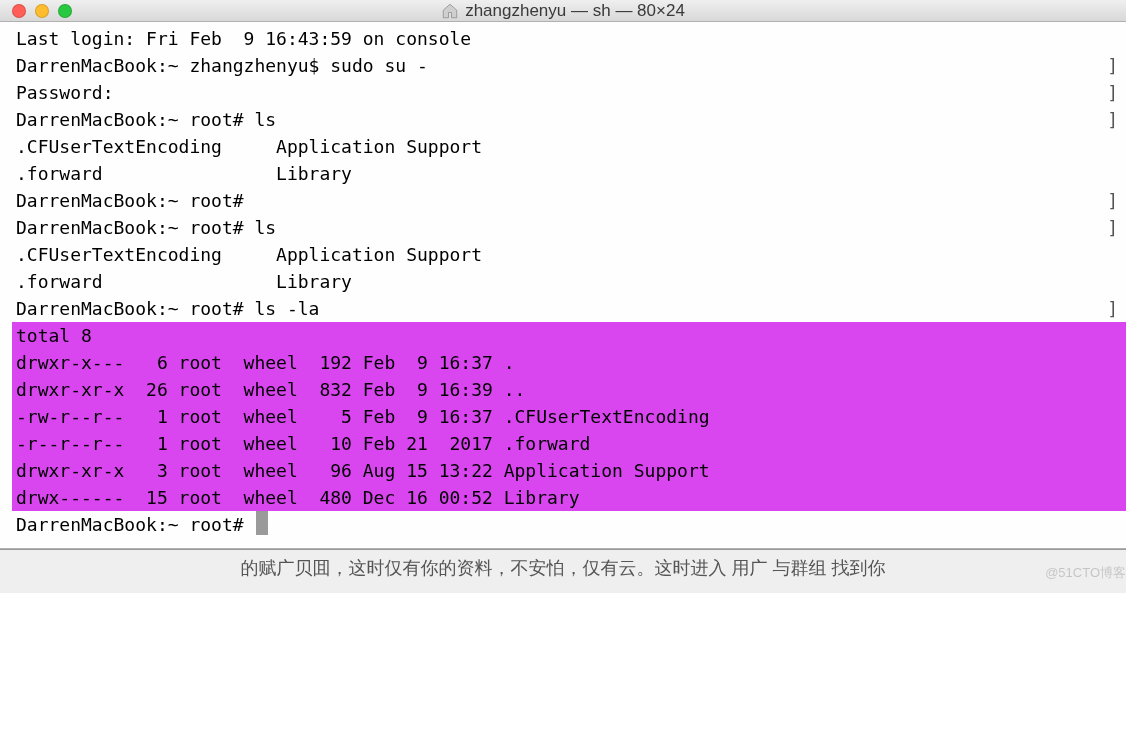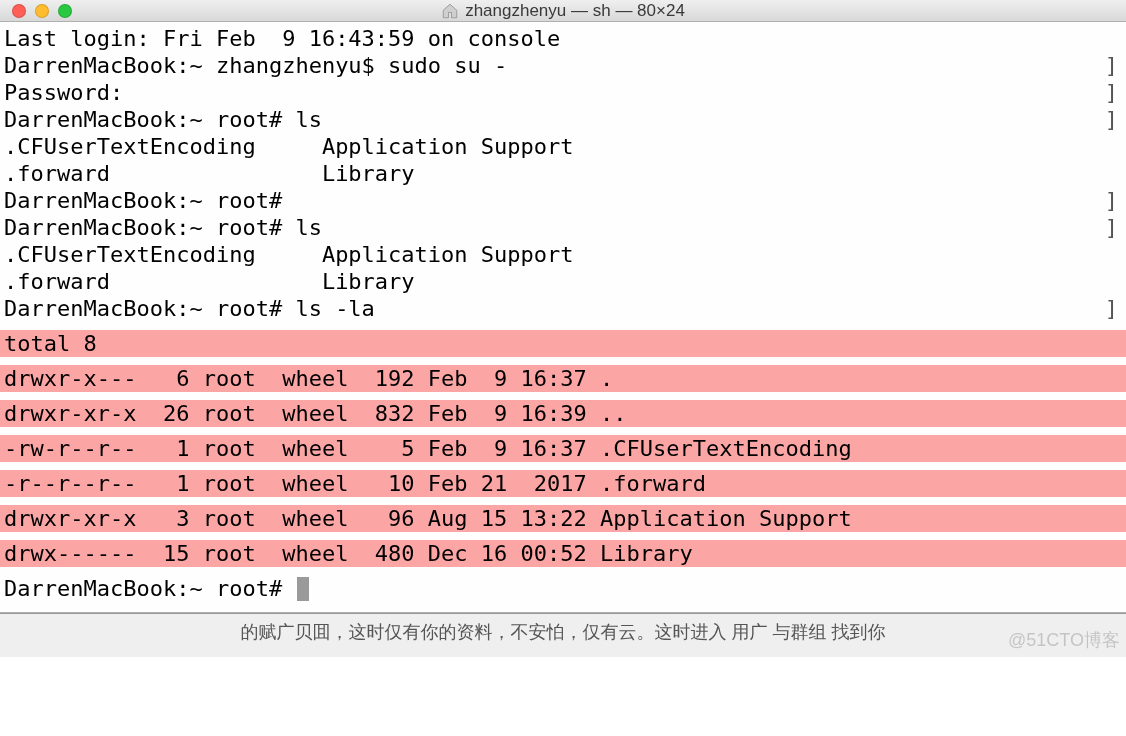--- a/index.html
+++ b/index.html
@@ -42,36 +42,36 @@
     gap: 6px;
     pointer-events: none;
   }
   .home-icon svg { display: block; }
   .title-text {
     font-size: 17px;
     color: #3a3a3a;
   }
   .terminal {
     font-family: "Menlo", "Consolas", monospace;
-    font-size: 22px;
+    font-size: 18px;
     line-height: 27px;
     color: #000;
     background: #fefefe;
     white-space: pre;
-    padding: 3px 4px 10px 4px;
+    padding: 3px 4px 10px 16px;
     position: relative;
   }
   .row { position: relative; }
   .row .scroll-mark {
     position: absolute;
     right: 4px;
     top: 0;
     color: #555;
   }
-  .hl { background: #fca5a5; display: block; margin: 8px -4px; padding: 0 4px; }
+  .hl { background: #d946ef; display: block; margin: 0 -4px; padding: 0 4px; }
   .cursor {
     display: inline-block;
     width: 12px; height: 24px;
     background: #9a9a9a;
     vertical-align: text-bottom;
     margin-left: 2px;
   }
   .below {
     height: 44px;
     background: #efefef;
@@ -82,23 +82,23 @@
     position: absolute;
     left: 0; right: 0; top: 6px;
     text-align: center;
     font-size: 18px;
     color: #555;
     white-space: nowrap;
     overflow: hidden;
   }
   .watermark {
     position: absolute;
-    right: 6px;
+    right: 0;
     top: 14px;
-    font-size: 18px;
+    font-size: 13px;
     color: rgba(0,0,0,0.18);
   }
 </style>
 </head>
 <body>
 
 <div class="window">
 
   <div class="titlebar">
     <div class="traffic-lights">

